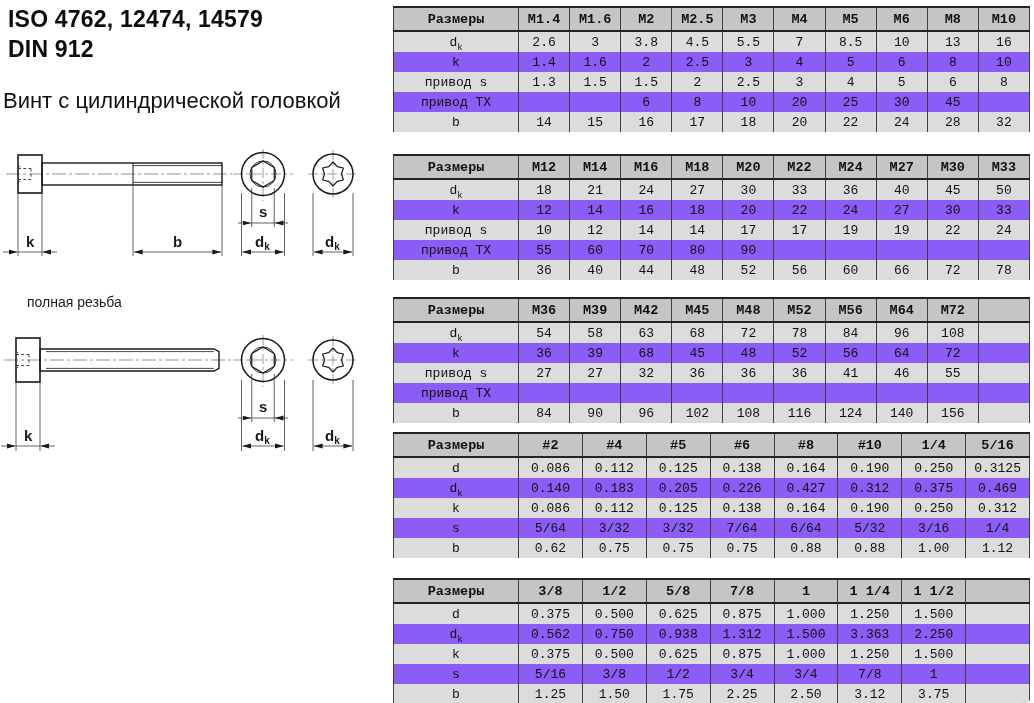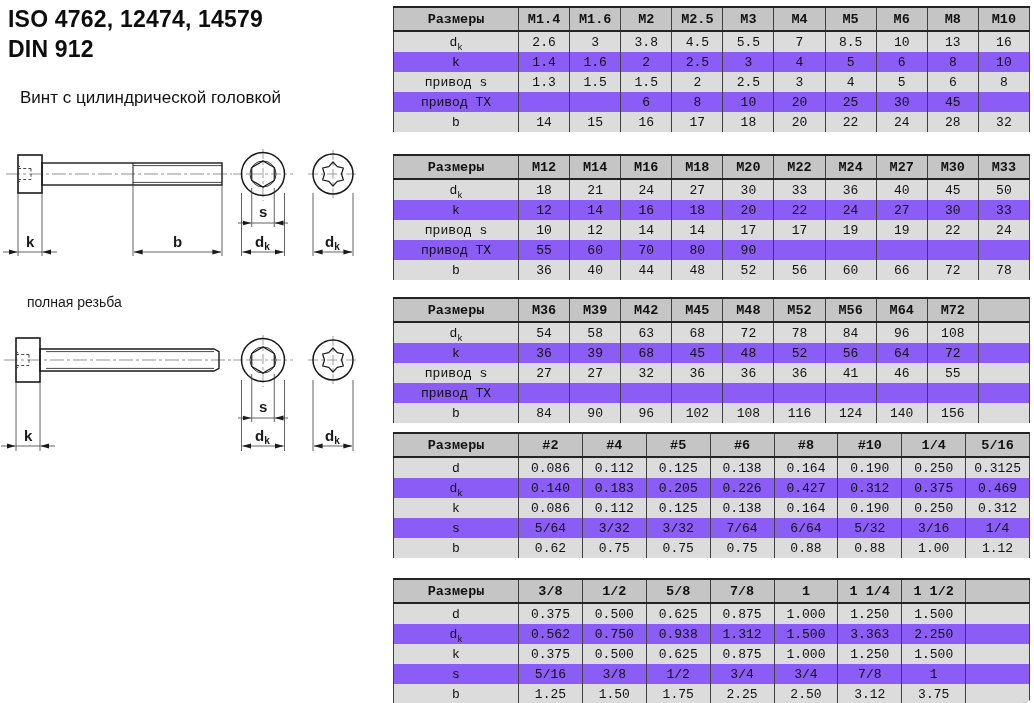--- a/index.html
+++ b/index.html
@@ -3,21 +3,21 @@
 <meta charset="utf-8">
 <style>
   html,body{margin:0;padding:0;background:#fff;}
   .page{position:relative;width:1034px;height:703px;background:#fff;overflow:hidden;
         font-family:"Liberation Sans", sans-serif;color:#111;border-radius:12px;}
 
   
   .left-panel{position:absolute;left:0;top:0;width:392px;height:703px;}
   .title{position:absolute;left:8px;top:4px;font-size:23px;font-weight:bold;
          line-height:30px;color:#0d0d0d;letter-spacing:.2px;}
-  .subtitle{position:absolute;left:20px;top:88px;font-size:17px;color:#111;}
+  .subtitle{position:absolute;left:3px;top:88px;font-size:22px;color:#111;}
   .full-thread{position:absolute;left:27px;top:294px;font-size:14px;color:#1a1a1a;}
   svg text{font-family:"Liberation Sans", sans-serif;font-weight:bold;font-size:15px;fill:#1a1a1a;}
   svg .sub{font-size:10px;}
   .drawing{position:absolute;left:0;}
   #drawing1{top:145px;}
   #drawing2{top:330px;}
 
   
   .tables-panel{position:absolute;left:393px;top:0;width:641px;height:703px;}
   table.spec{position:absolute;left:0;border-collapse:collapse;table-layout:fixed;width:637px;

